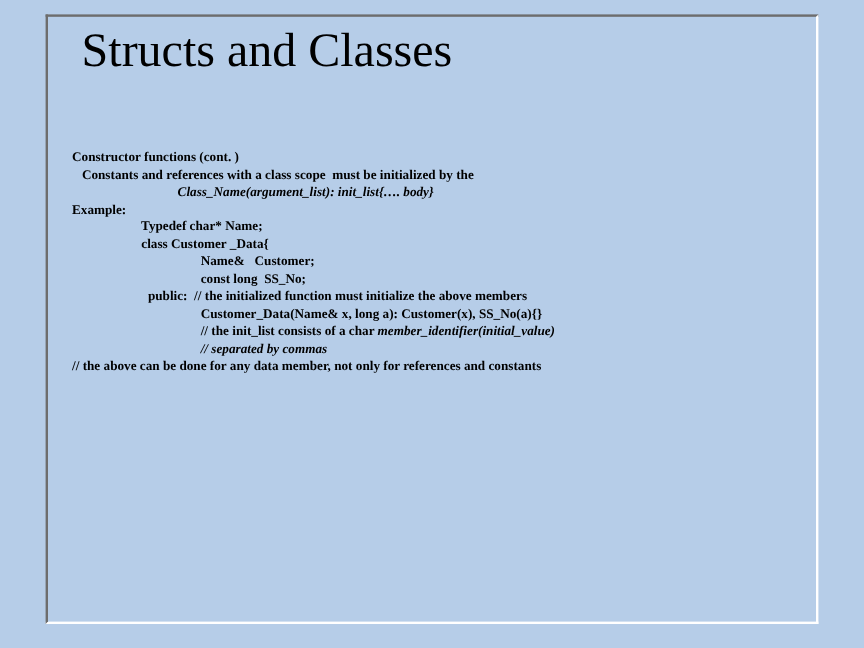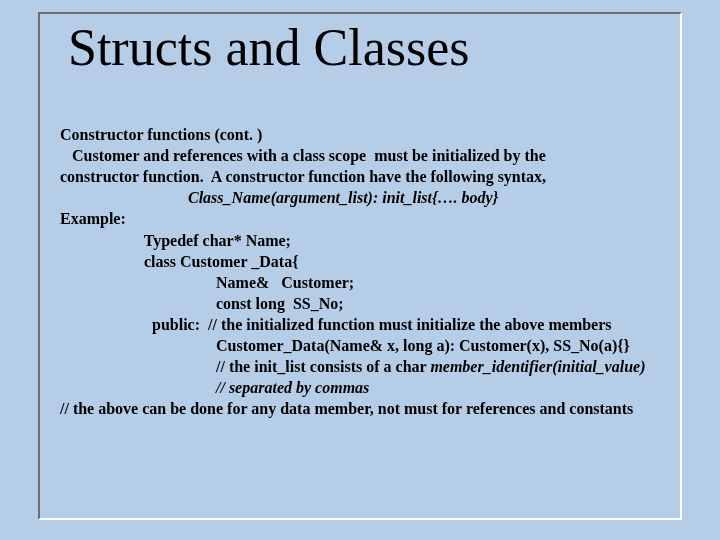--- a/index.html
+++ b/index.html
@@ -21,54 +21,53 @@
     border-left: 2px solid #6d6d6d;
     border-top: 2px solid #6d6d6d;
     border-right: 2px solid #fff;
     border-bottom: 2px solid #fff;
     pointer-events: none;
   }
   .title {
     position: absolute;
     top: 18px;
     left: 68px;
-    font-size: 52px;
+    font-size: 40px;
     font-weight: 400;
     background: #b6cde8;
     padding-right: 10px;
   }
   .body {
     position: absolute;
     left: 60px;
     top: 124px;
     width: 620px;
   }
   .line {
-    font-size: 16px;
+    font-size: 11px;
     line-height: 1.32;
     font-weight: bold;
     white-space: pre;
   }
   .italic { font-style: italic; }
 </style>
 </head>
 <body>
 
 <div class="frame"></div>
 
 <div class="title">Structs and Classes</div>
 
 <div class="body">
   <div class="line">Constructor functions (cont. )</div>
-  <div class="line">   Customer and references with a class scope  must be initialized by the</div>
-  <div class="line">constructor function.  A constructor function have the following syntax,</div>
+  <div class="line">   Constants and references with a class scope  must be initialized by the</div>
   <div class="line italic">                                Class_Name(argument_list): init_list{…. body}</div>
   <div class="line">Example:</div>
   <div class="line">                     Typedef char* Name;</div>
   <div class="line">                     class Customer _Data{</div>
   <div class="line">                                       Name&amp;   Customer;</div>
   <div class="line">                                       const long  SS_No;</div>
   <div class="line">                       public:  // the initialized function must initialize the above members</div>
   <div class="line">                                       Customer_Data(Name&amp; x, long a): Customer(x), SS_No(a){}</div>
   <div class="line"><span>                                       // the init_list consists of a char </span><span class="italic">member_identifier(initial_value)</span></div>
   <div class="line italic">                                       // separated by commas</div>
-  <div class="line">// the above can be done for any data member, not must for references and constants</div>
+  <div class="line">// the above can be done for any data member, not only for references and constants</div>
 </div>
 
 </body></html>

